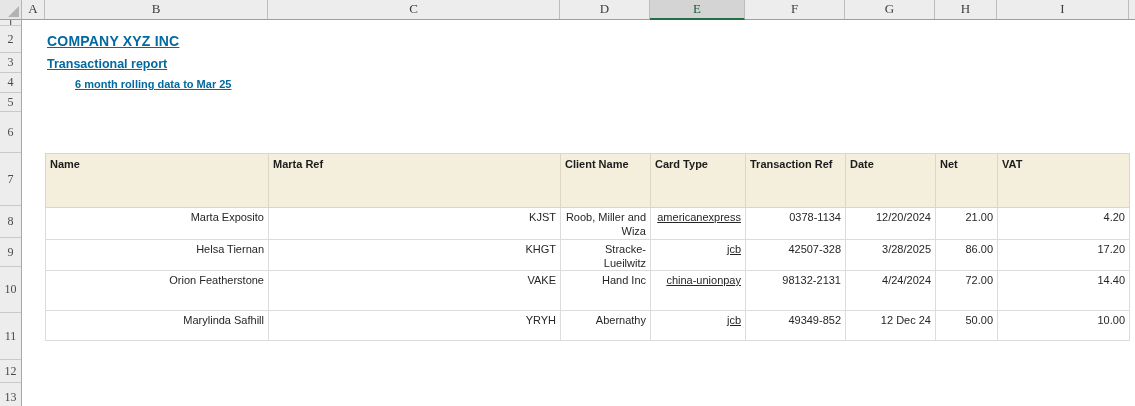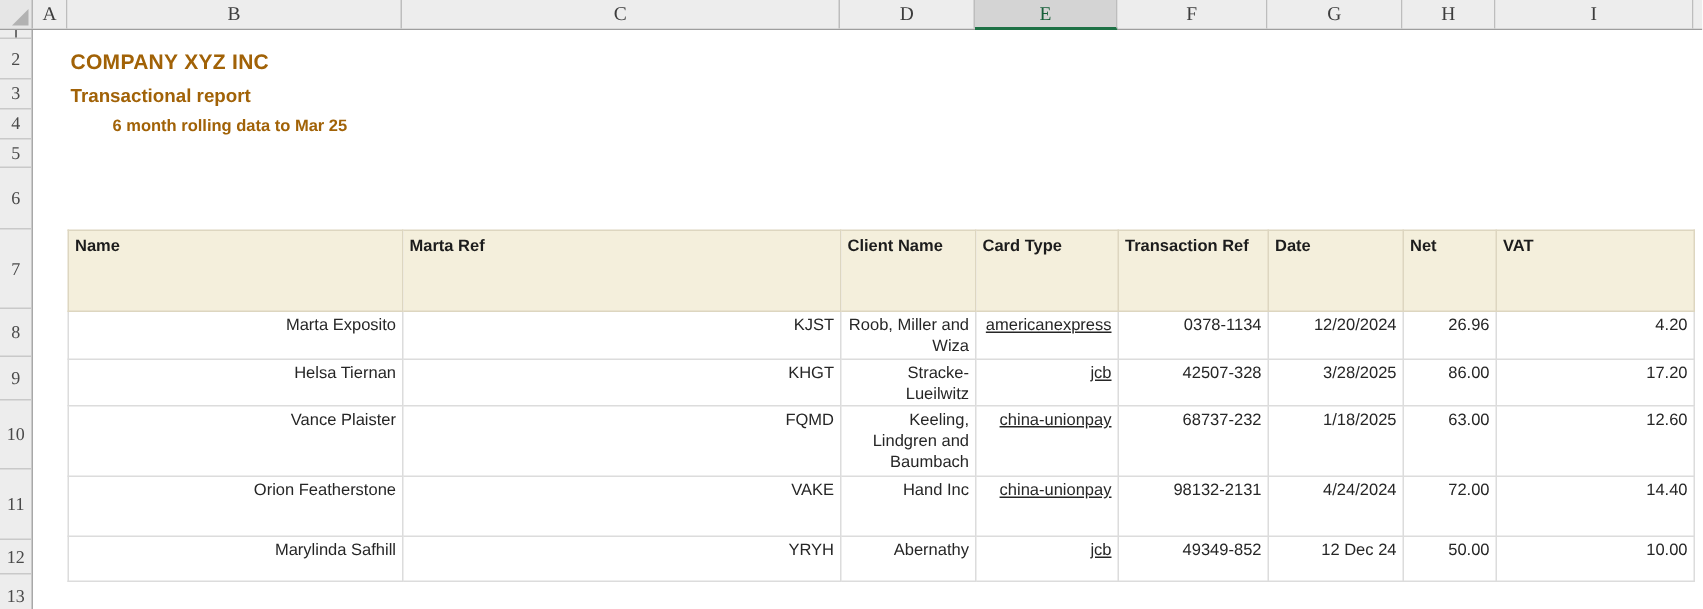--- a/index.html
+++ b/index.html
@@ -40,21 +40,21 @@
     background:#ededed;border-right:1px solid #a8a8a8;box-sizing:border-box;
   }
   .rowcell{
     box-sizing:border-box;border-bottom:1px solid #c9c9c9;
     font-family:"Liberation Serif","DejaVu Serif",serif;
     font-size:12px;color:#4a4a4a;
     display:flex;align-items:center;justify-content:center;overflow:hidden;
   }
   
   .sheet{position:absolute;left:22px;top:20px;width:1113px;height:386px;background:#fff;}
-  .title{position:absolute;left:25px;font-weight:bold;color:#a16207;white-space:nowrap;}
+  .title{position:absolute;left:25px;font-weight:bold;text-decoration:underline;color:#0369a1;white-space:nowrap;}
   .t1{top:13px;font-size:14px;letter-spacing:.2px;}
   .t2{top:37px;font-size:12.5px;}
   .t3{top:58px;font-size:11px;margin-left:28px;}
   
   table.tx{
     position:absolute;left:23px;top:133px;width:1084px;
     border-collapse:collapse;table-layout:fixed;
     font-size:11px;color:#262626;
   }
   table.tx th,table.tx td{
@@ -135,42 +135,32 @@
         </tr>
       </thead>
       <tbody>
         <tr style="height:32px">
           <td class="al">Marta Exposito</td>
           <td class="ac">KJST</td>
           <td class="al">Roob, Miller and Wiza</td>
           <td class="ac wrapcol">americanexpress</td>
           <td class="ac">0378-1134</td>
           <td class="ac">12/20/2024</td>
-          <td class="ar">26.96</td>
+          <td class="ar">21.00</td>
           <td class="ar">4.20</td>
         </tr>
         <tr style="height:29px">
           <td class="al">Helsa Tiernan</td>
           <td class="ac">KHGT</td>
           <td class="al">Stracke-Lueilwitz</td>
           <td class="ac wrapcol">jcb</td>
           <td class="ac">42507-328</td>
           <td class="ac">3/28/2025</td>
           <td class="ar">86.00</td>
           <td class="ar">17.20</td>
-        </tr>
-        <tr style="height:47px">
-          <td class="al">Vance Plaister</td>
-          <td class="ac">FQMD</td>
-          <td class="al">Keeling, Lindgren and Baumbach</td>
-          <td class="ac wrapcol">china-unionpay</td>
-          <td class="ac">68737-232</td>
-          <td class="ac">1/18/2025</td>
-          <td class="ar">63.00</td>
-          <td class="ar">12.60</td>
         </tr>
         <tr style="height:40px">
           <td class="al">Orion Featherstone</td>
           <td class="ac">VAKE</td>
           <td class="al">Hand Inc</td>
           <td class="ac wrapcol">china-unionpay</td>
           <td class="ac">98132-2131</td>
           <td class="ac">4/24/2024</td>
           <td class="ar">72.00</td>
           <td class="ar">14.40</td>

